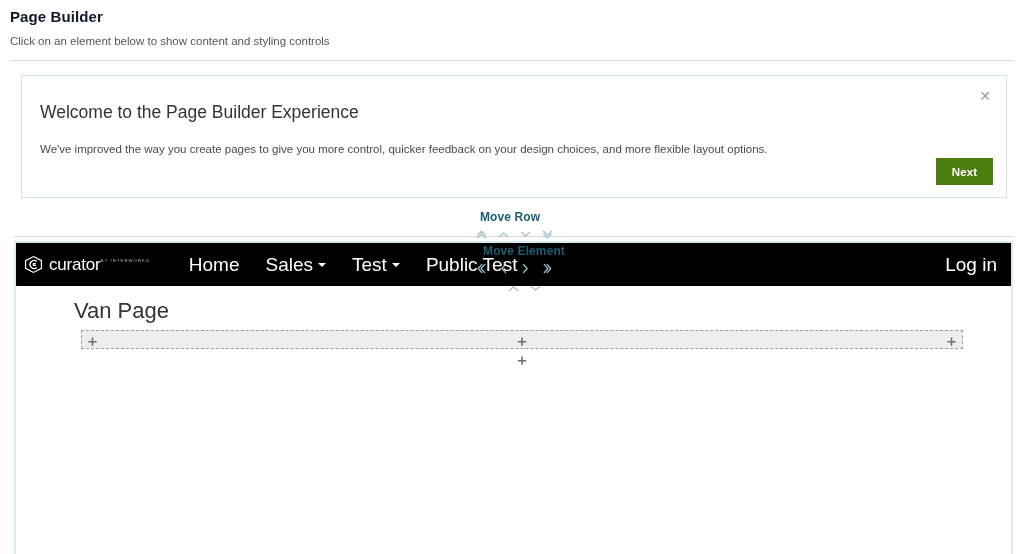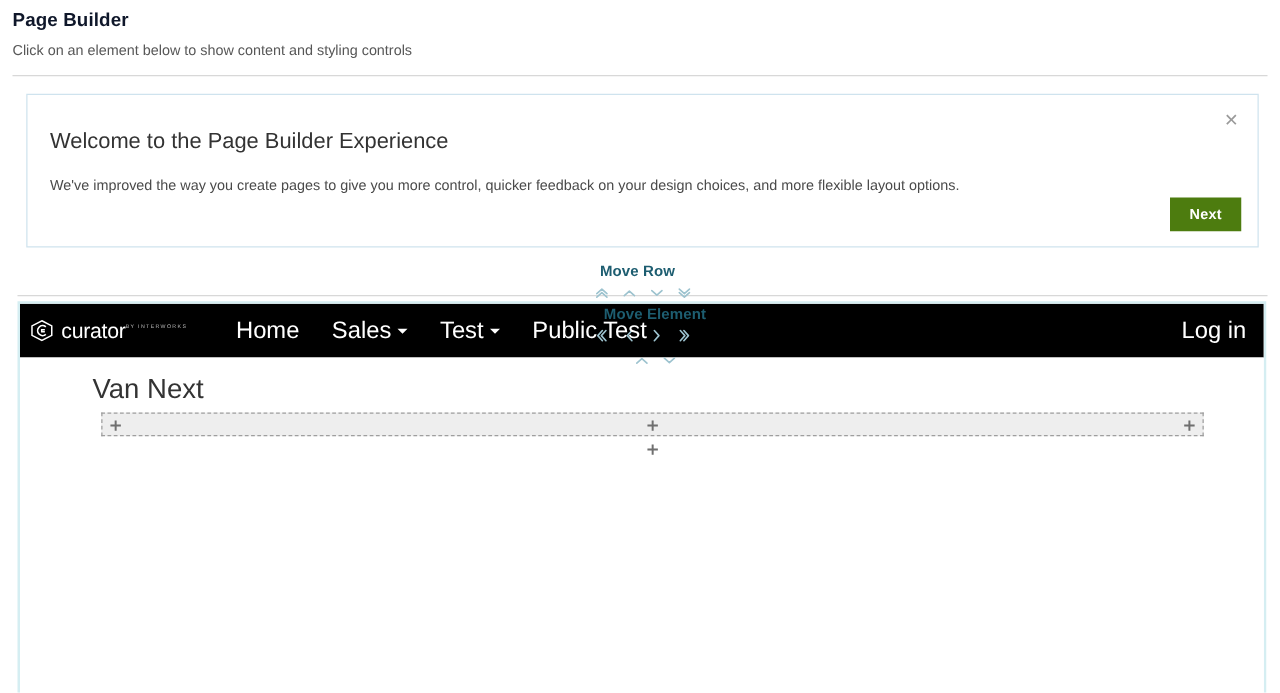--- a/index.html
+++ b/index.html
@@ -346,21 +346,21 @@
     <span class="nav-link">
       <span>Public Test</span>
     </span>
 
     <span id="nav-spacer"></span>
 
     <span class="nav-link" id="nav-login">Log in</span>
   </div>
 
   <div id="page-canvas">
-    <div id="canvas-heading">Van Next</div>
+    <div id="canvas-heading">Van Page</div>
 
     <div id="row-dropzone-wrap">
       <div id="row-dropzone">
         <span class="plus-icon" id="plus-left">＋</span>
         <span class="plus-icon" id="plus-center">＋</span>
         <span class="plus-icon" id="plus-right">＋</span>
       </div>
       <div id="plus-below">＋</div>
     </div>
 

